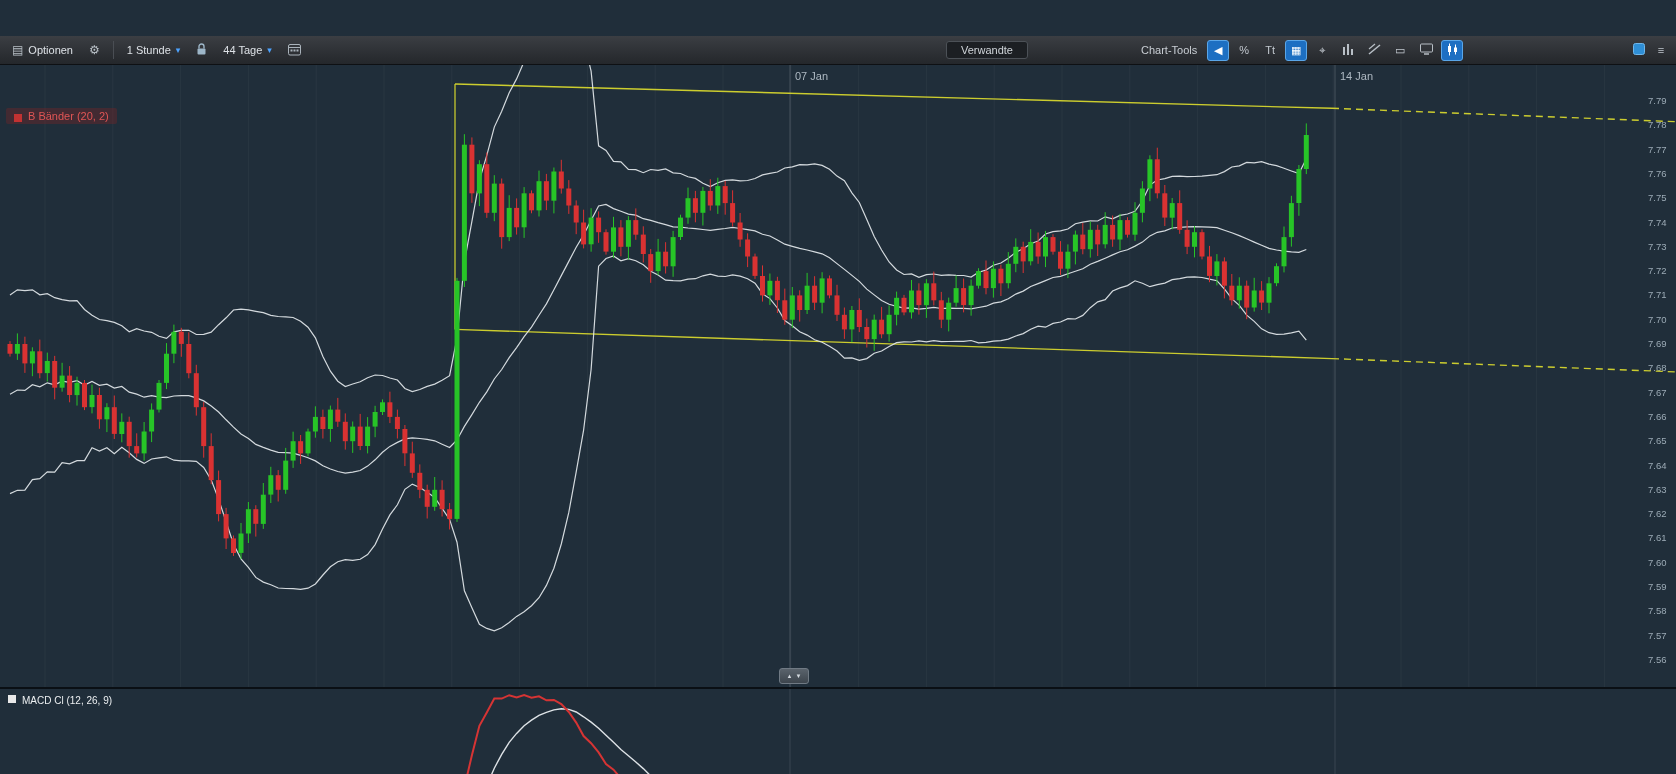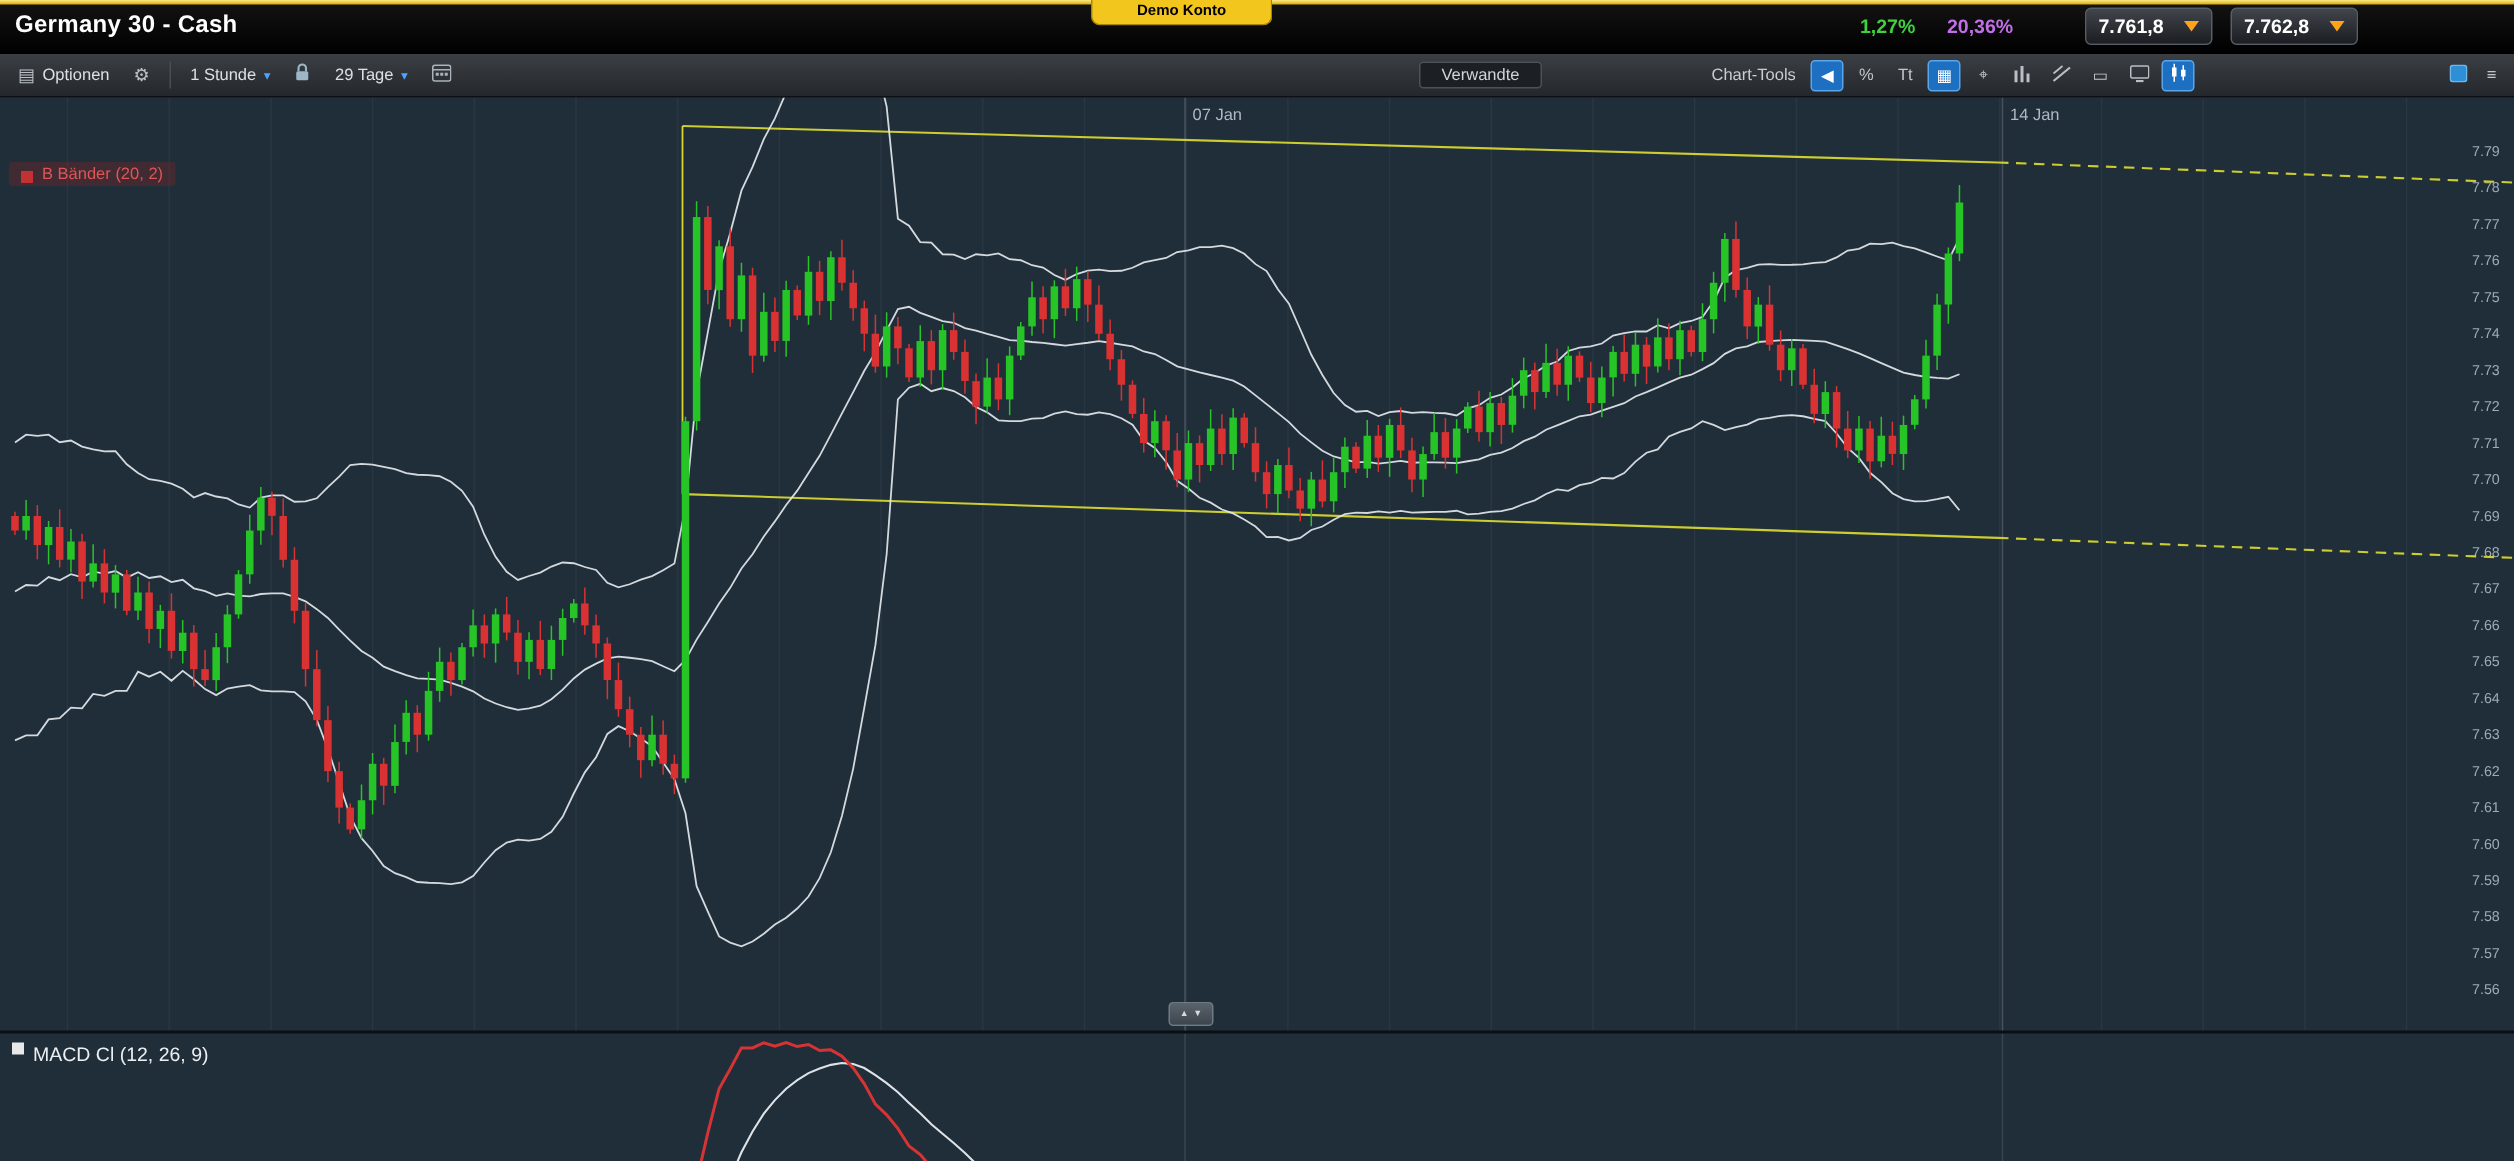--- a/index.html
+++ b/index.html
@@ -37,46 +37,31 @@
   .related-btn{height:18px;padding:0 14px;font-size:11px;text-align:right;}
   .tool-btn{width:20px;height:19px;font-size:11px;border-color:transparent;background:transparent;color:#c2c8cf;}
   .tool-btn.active{background:#1d6fc2;border:1px solid #5aa6e8;color:#fff;}
   .tool-btn.mini{width:16px;height:16px;}
 
   
   .chart{position:absolute;top:65px;left:0;width:1676px;height:710px;}
   .legend-bb{position:absolute;left:6px;top:43px;display:flex;align-items:flex-end;gap:6px;
     background:rgba(140,35,35,.32);color:#e05555;font-size:11px;padding:2px 8px;border-radius:2px;}
   .legend-bb .sq{width:8px;height:8px;background:#c23232;}
-  .legend-macd{position:absolute;left:8px;top:630px;display:flex;align-items:flex-start;gap:6px;color:#eceff1;font-size:13px;}
+  .legend-macd{position:absolute;left:8px;top:630px;display:flex;align-items:flex-start;gap:6px;color:#eceff1;font-size:10px;}
   .legend-macd .sq{width:8px;height:8px;background:#e8e8e8;}
   .splitter{position:absolute;left:779px;top:603px;width:28px;height:14px;background:linear-gradient(#5a636c,#3d454d);
     border:1px solid #707a84;border-radius:3px;display:flex;align-items:center;justify-content:center;gap:3px;
     color:#d4dae0;font-size:6px;cursor:pointer;}
 </style>
 </head>
 <body>
 
 <div class="app">
 
-  <div class="titlebar">
-    <div class="top-strip"></div>
-    <div class="title">Germany 30 - Cash</div>
-    <div class="demo-badge">Demo Konto</div>
-    <div class="pct pct-green">1,27%</div>
-    <div class="pct pct-purple">20,36%</div>
-    <div class="price-btn sell-btn">
-      <span>7.761,8</span>
-      <span class="arrow-down"></span>
-    </div>
-    <div class="price-btn buy-btn">
-      <span>7.762,8</span>
-      <span class="arrow-down"></span>
-    </div>
-  </div>
 
   <div class="toolbar">
     <div class="tb-group tb-left">
       <div class="tb-item">
         <span class="glyph">▤</span>
         <span>Optionen</span>
       </div>
       <div class="tb-item">
         <span class="glyph">⚙</span>
       </div>
@@ -87,21 +72,21 @@
       </div>
       <div class="tb-item">
         <span>
           <svg width="11" height="13" viewBox="0 0 11 13">
               <rect x="1.5" y="5.5" width="8" height="6" rx="1" fill="#9db6c8"></rect>
               <path d="M3 5.5 V3.5 a2.5 2.5 0 0 1 5 0 V5.5" stroke="#9db6c8" fill="none" stroke-width="1.4"></path>
             </svg>
         </span>
       </div>
       <div class="tb-item">
-        <span>29 Tage</span>
+        <span>44 Tage</span>
         <span class="dd-arrow">▾</span>
       </div>
       <div class="tb-item">
         <span>
           <svg width="13" height="13" viewBox="0 0 13 13">
               <rect x="0.5" y="1.5" width="12" height="10.5" rx="1.5" fill="none" stroke="#aab3bb"></rect>
               <line x1="0.5" y1="4.5" x2="12.5" y2="4.5" stroke="#aab3bb"></line>
               <rect x="2.5" y="6.5" width="2" height="2" fill="#aab3bb"></rect>
               <rect x="5.5" y="6.5" width="2" height="2" fill="#aab3bb"></rect>
               <rect x="8.5" y="6.5" width="2" height="2" fill="#aab3bb"></rect>

